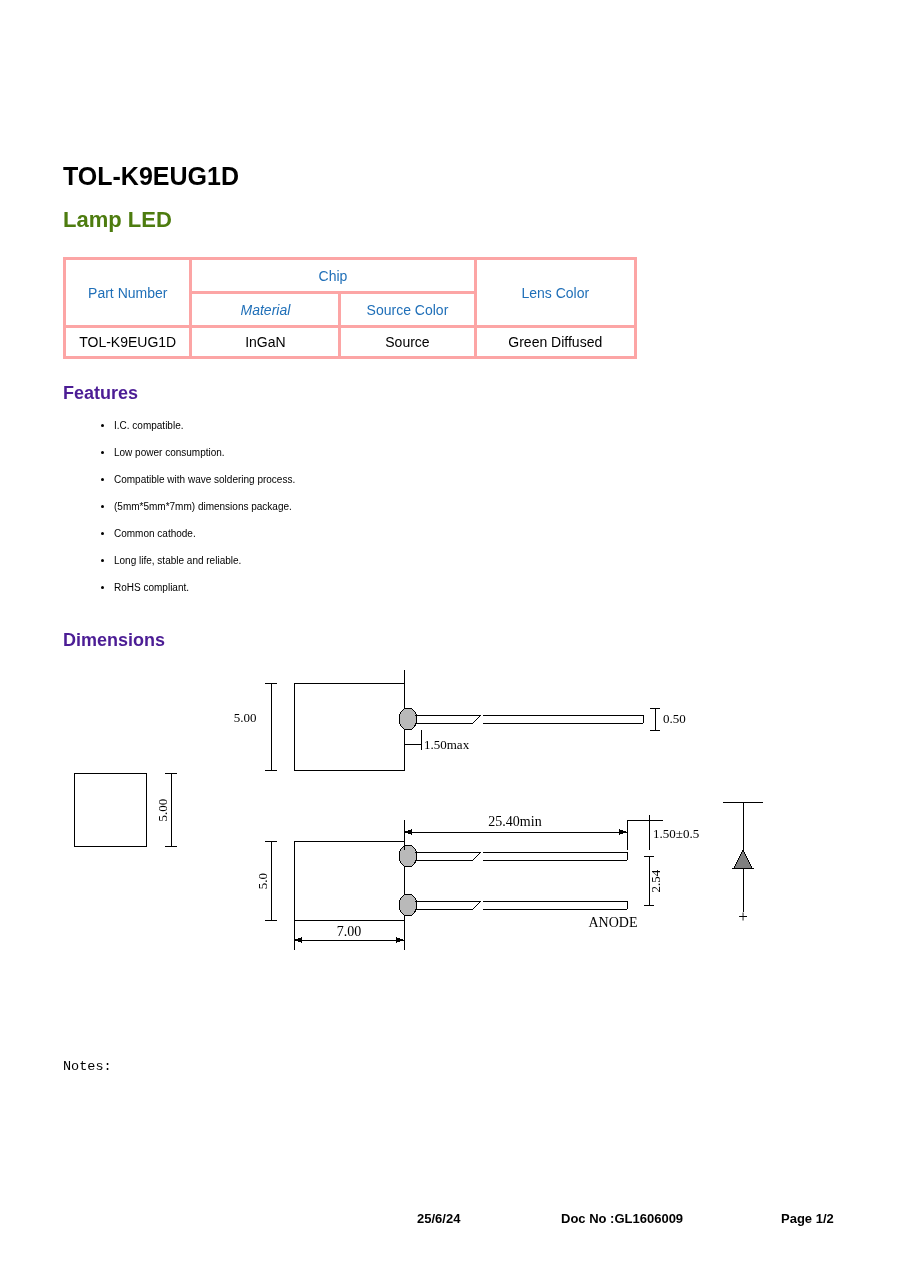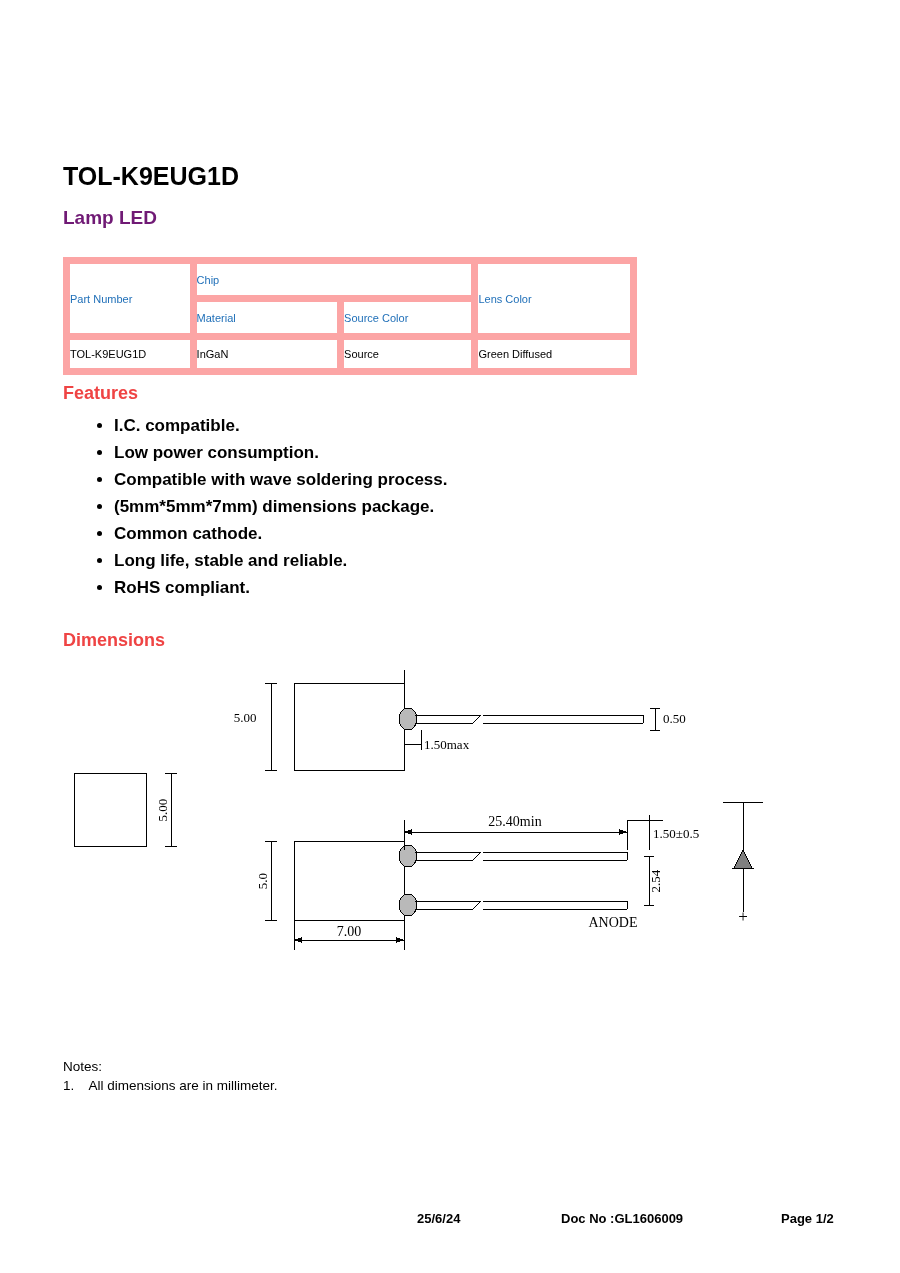--- a/index.html
+++ b/index.html
@@ -29,79 +29,78 @@
     top: 162px;
     font-size: 25px;
     font-weight: bold;
     letter-spacing: 0px;
     color: #000000;
   }
   .doc-subtitle {
     position: absolute;
     left: 63px;
     top: 207px;
-    font-size: 19px;
-    font-weight: bold;
-    color: #701a75;
+    font-size: 22px;
+    font-weight: bold;
+    color: #4d7c0f;
   }
 
   
   .part-table {
     position: absolute;
     left: 63px;
     top: 257px;
     border-collapse: collapse;
     width: 574px;
   }
   .part-table td, .part-table th {
-    border: 7px solid #fca5a5;
+    border: 3px solid #fca5a5;
     font-weight: normal;
-    text-align: left;
+    text-align: center;
     vertical-align: middle;
-    font-size: 11px;
+    font-size: 14px;
     padding: 0;
     height: 31px;
   }
   .part-table .hdr {
     color: #1f6fb8;
   }
   .part-table .val {
     color: #000000;
     height: 28px;
   }
   .col-part { width: 126px; }
-  .col-mat { width: 150px; }
+  .col-mat { width: 150px; font-style: italic; }
   .col-src { width: 136px; }
   .col-lens { width: 162px; }
 
   
   .section-head {
     position: absolute;
     left: 63px;
     font-size: 18px;
     font-weight: bold;
-    color: #ef4444;
+    color: #4c1d95;
   }
   #features-head { top: 383px; }
   #dimensions-head { top: 630px; }
 
   
   .features {
     position: absolute;
     left: 92px;
     top: 412px;
     margin: 0;
     padding: 0 0 0 22px;
     list-style: disc;
   }
   .features li {
-    font-size: 17px;
+    font-size: 10px;
     line-height: 27px;
     color: #000000;
-    font-weight: bold;
   }
 
   
   .drawing {
     position: absolute;
     left: 63px;
     top: 660px;
     width: 790px;
     height: 320px;
   }
@@ -110,20 +109,21 @@
   
   .notes {
     position: absolute;
     left: 63px;
     top: 1058px;
     font-size: 13.5px;
     line-height: 18.5px;
   }
   .notes .note-row {
     white-space: pre;
+    font-family: Liberation Mono, monospace;
   }
 
   
   .footer {
     position: absolute;
     left: 63px;
     top: 1211px;
     width: 774px;
     font-size: 13px;
     font-weight: bold;
@@ -268,21 +268,20 @@
         <polygon points="680,190 671,208 689,208" fill="#808080" stroke="#000"></polygon>
         <line x1="669" y1="208" x2="691" y2="208"></line>
         <line x1="680" y1="208" x2="680" y2="252"></line>
         <text x="680" y="262" font-family="'Liberation Serif', serif" font-size="17" fill="#000" stroke="none" text-anchor="middle">+</text>
       </g>
     </svg>
   </div>
 
   <div class="notes">
     <div class="note-row">Notes:</div>
-    <div class="note-row">1.    All dimensions are in millimeter.</div>
   </div>
 
   <div class="footer">
     <span class="f-date">25/6/24</span>
     <span class="f-doc">Doc No :GL1606009</span>
     <span class="f-page">Page 1/2</span>
   </div>
 
 </div>
 

